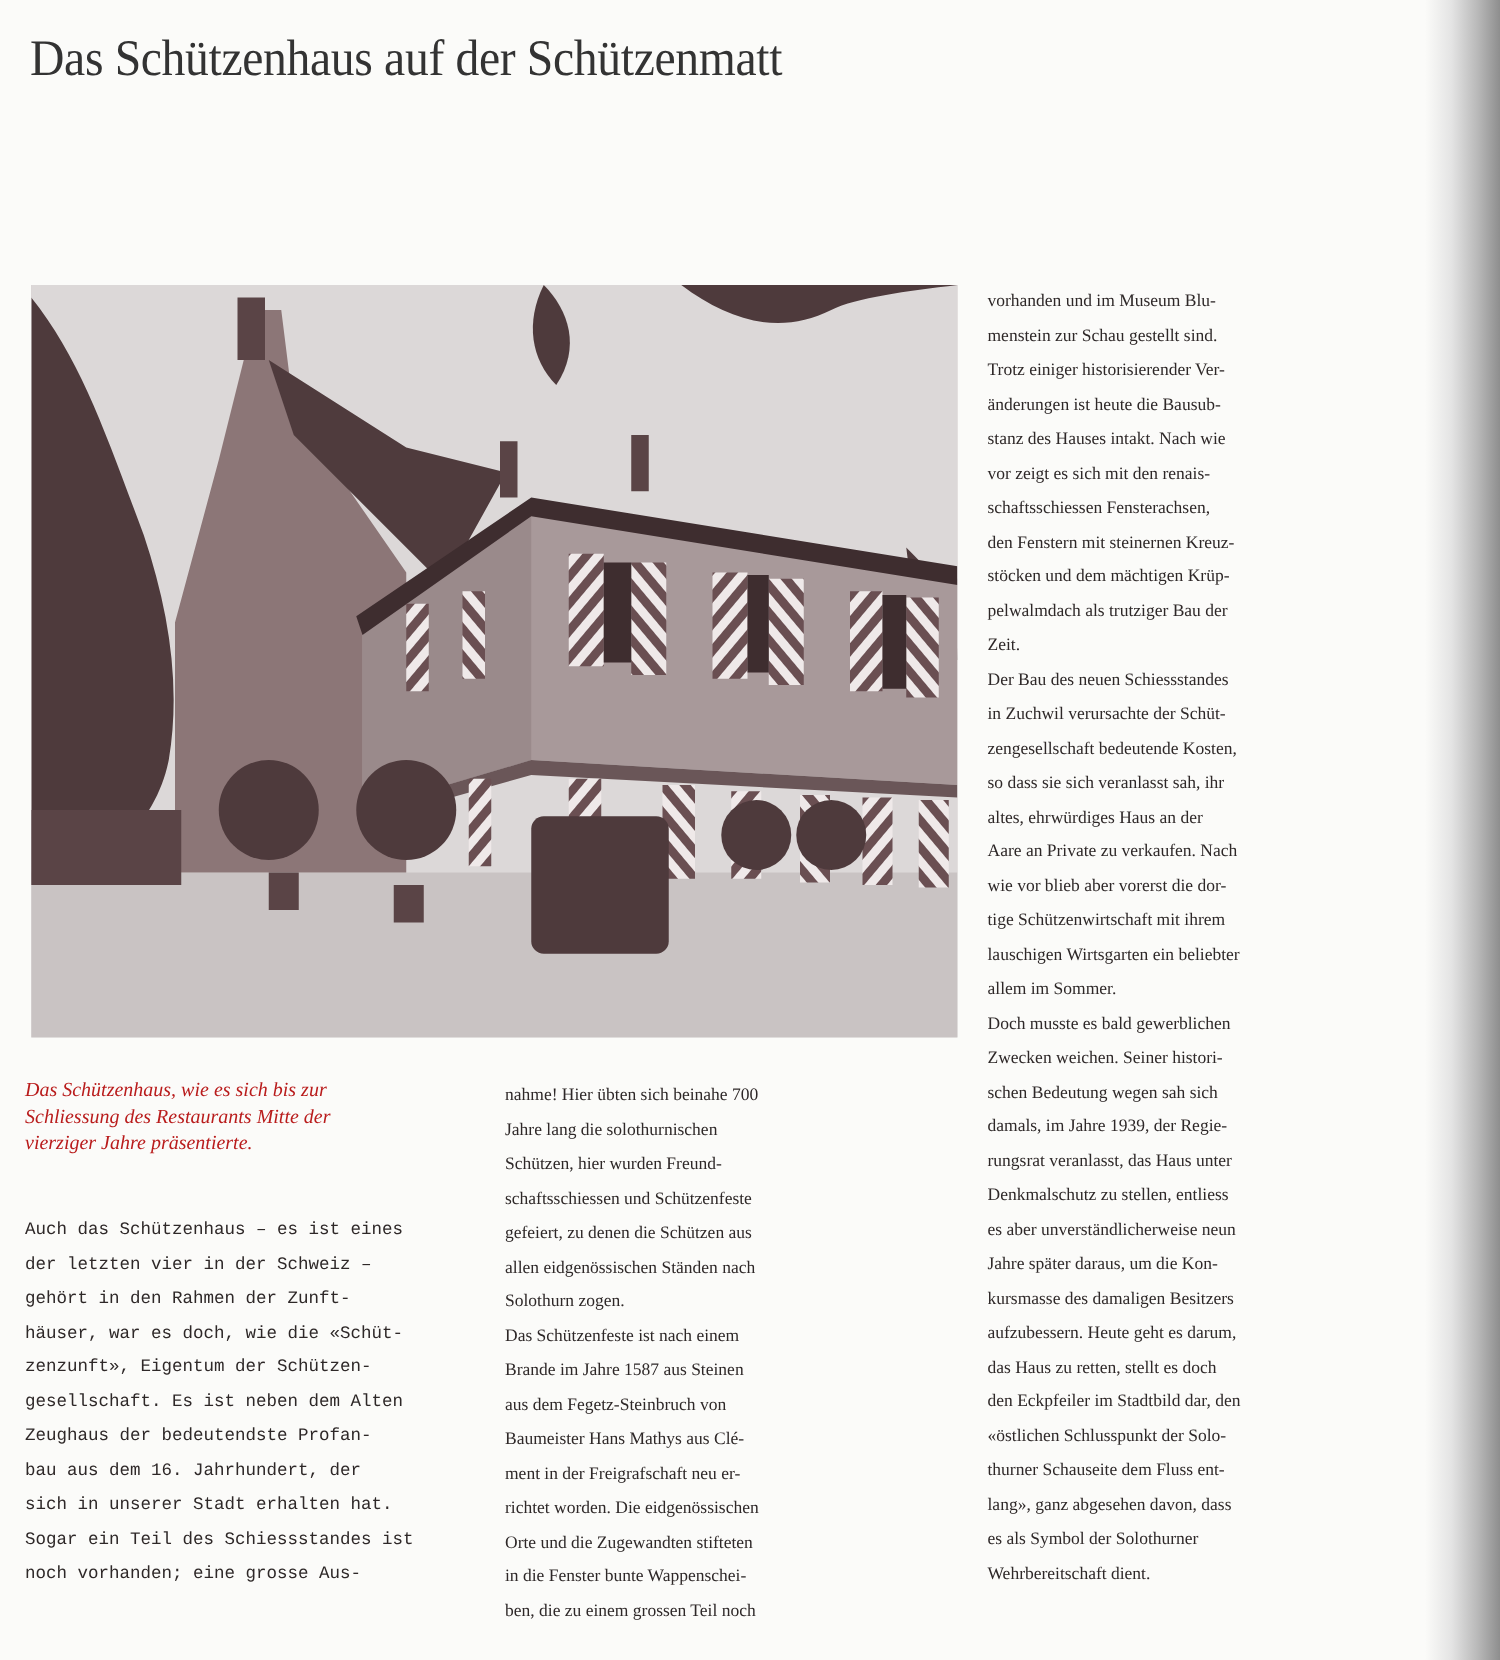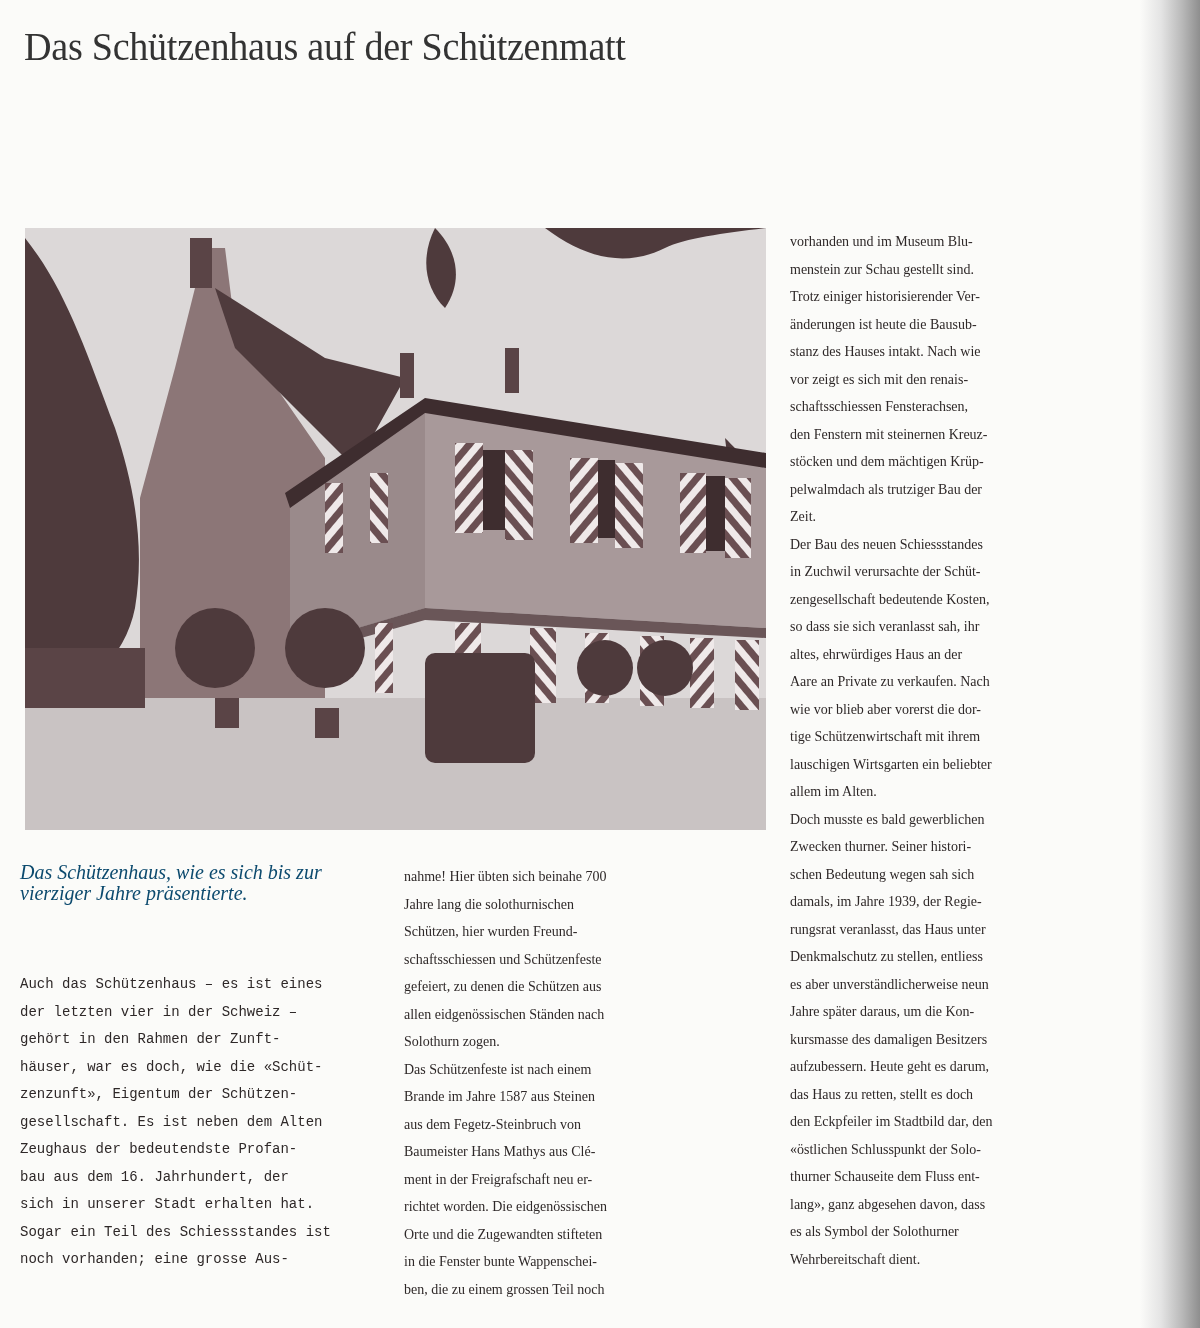--- a/index.html
+++ b/index.html
@@ -19,21 +19,21 @@
     color: #333; font-weight: normal; margin: 0;
     transform: scaleX(0.93); transform-origin: left top;
   }
   .photo {
     position: absolute; left: 25px; top: 228px; width: 741px; height: 602px;
     background: #cfcaca; overflow: hidden;
   }
   .photo svg { display: block; width: 100%; height: 100%; }
   .caption {
     position: absolute; left: 20px; top: 862px; width: 350px;
-    font-style: italic; font-size: 20px; line-height: 21px; color: #0c4a6e;
+    font-style: italic; font-size: 16px; line-height: 21px; color: #b91c1c;
   }
   .col {
     position: absolute; font-size: 14px; line-height: 27.5px; color: #2e2828;
     white-space: nowrap;
   }
   .col .line { display: block; }
   .col-left { left: 20px; top: 971px; font-family: Liberation Mono, monospace; }
   .col-mid { left: 404px; top: 863px; }
   .col-right { left: 790px; top: 228px; }
 </style>
@@ -109,20 +109,21 @@
     <circle cx="640" cy="440" r="28" fill="#4e3a3c"></circle>
     <circle cx="580" cy="440" r="28" fill="#4e3a3c"></circle>
     <rect x="0" y="420" width="120" height="60" fill="#5a4446"></rect>
     <rect x="190" y="470" width="24" height="30" fill="#5a4446"></rect>
     <rect x="290" y="480" width="24" height="30" fill="#5a4446"></rect>
   </svg>
 </div>
 
 <div class="caption">
   <span class="line" style="display:block">Das Schützenhaus, wie es sich bis zur</span>
+  <span class="line" style="display:block">Schliessung des Restaurants Mitte der</span>
   <span class="line" style="display:block">vierziger Jahre präsentierte.</span>
 </div>
 
 <div class="col col-left">
   <span class="line">Auch das Schützenhaus – es ist eines</span>
   <span class="line">der letzten vier in der Schweiz –</span>
   <span class="line">gehört in den Rahmen der Zunft-</span>
   <span class="line">häuser, war es doch, wie die «Schüt-</span>
   <span class="line">zenzunft», Eigentum der Schützen-</span>
   <span class="line">gesellschaft. Es ist neben dem Alten</span>
@@ -166,23 +167,23 @@
   <span class="line">Zeit.</span>
   <span class="line">Der Bau des neuen Schiessstandes</span>
   <span class="line">in Zuchwil verursachte der Schüt-</span>
   <span class="line">zengesellschaft bedeutende Kosten,</span>
   <span class="line">so dass sie sich veranlasst sah, ihr</span>
   <span class="line">altes, ehrwürdiges Haus an der</span>
   <span class="line">Aare an Private zu verkaufen. Nach</span>
   <span class="line">wie vor blieb aber vorerst die dor-</span>
   <span class="line">tige Schützenwirtschaft mit ihrem</span>
   <span class="line">lauschigen Wirtsgarten ein beliebter</span>
-  <span class="line">allem im Alten.</span>
+  <span class="line">allem im Sommer.</span>
   <span class="line">Doch musste es bald gewerblichen</span>
-  <span class="line">Zwecken thurner. Seiner histori-</span>
+  <span class="line">Zwecken weichen. Seiner histori-</span>
   <span class="line">schen Bedeutung wegen sah sich</span>
   <span class="line">damals, im Jahre 1939, der Regie-</span>
   <span class="line">rungsrat veranlasst, das Haus unter</span>
   <span class="line">Denkmalschutz zu stellen, entliess</span>
   <span class="line">es aber unverständlicherweise neun</span>
   <span class="line">Jahre später daraus, um die Kon-</span>
   <span class="line">kursmasse des damaligen Besitzers</span>
   <span class="line">aufzubessern. Heute geht es darum,</span>
   <span class="line">das Haus zu retten, stellt es doch</span>
   <span class="line">den Eckpfeiler im Stadtbild dar, den</span>

